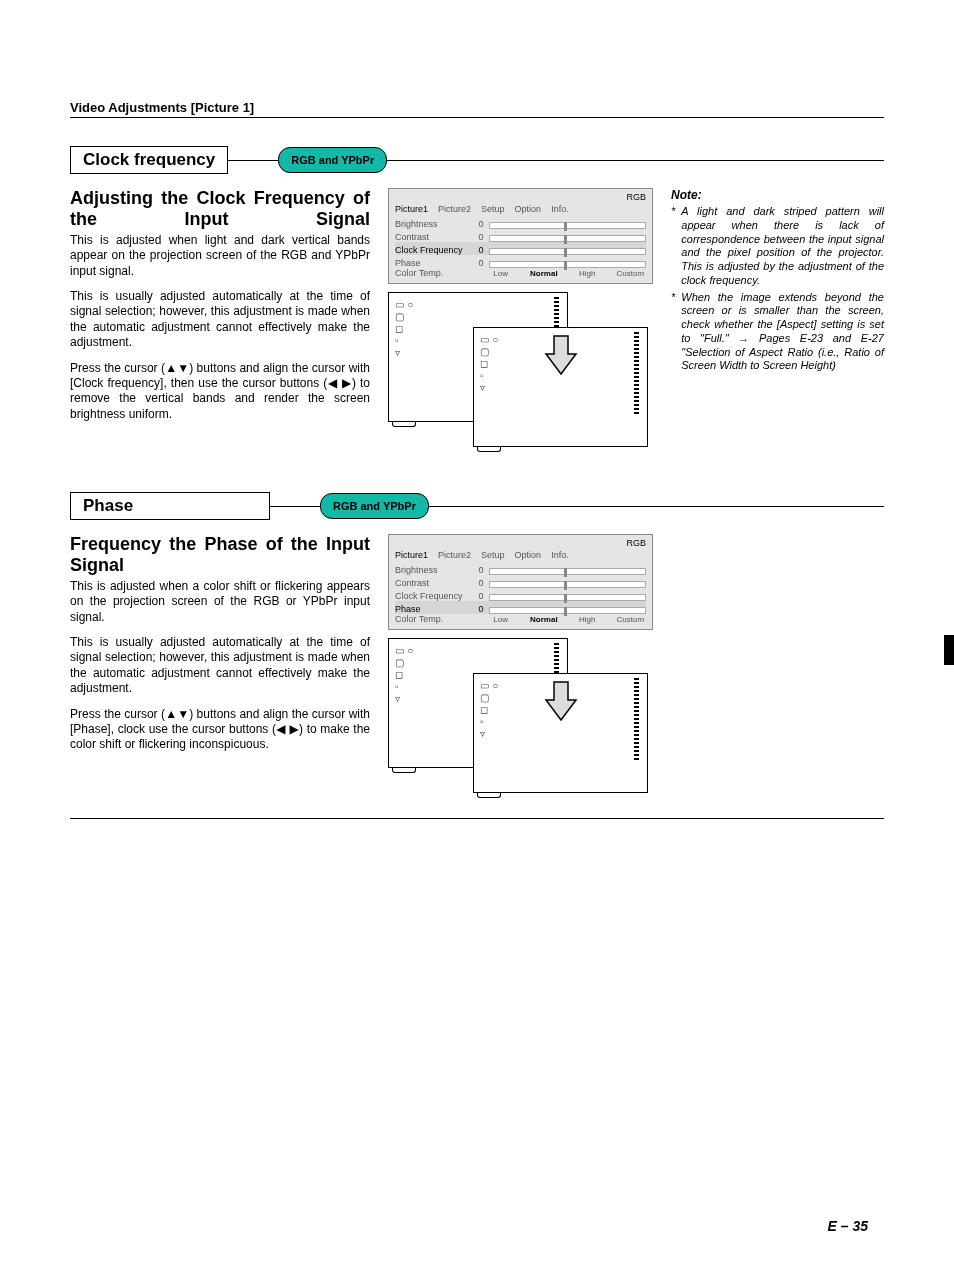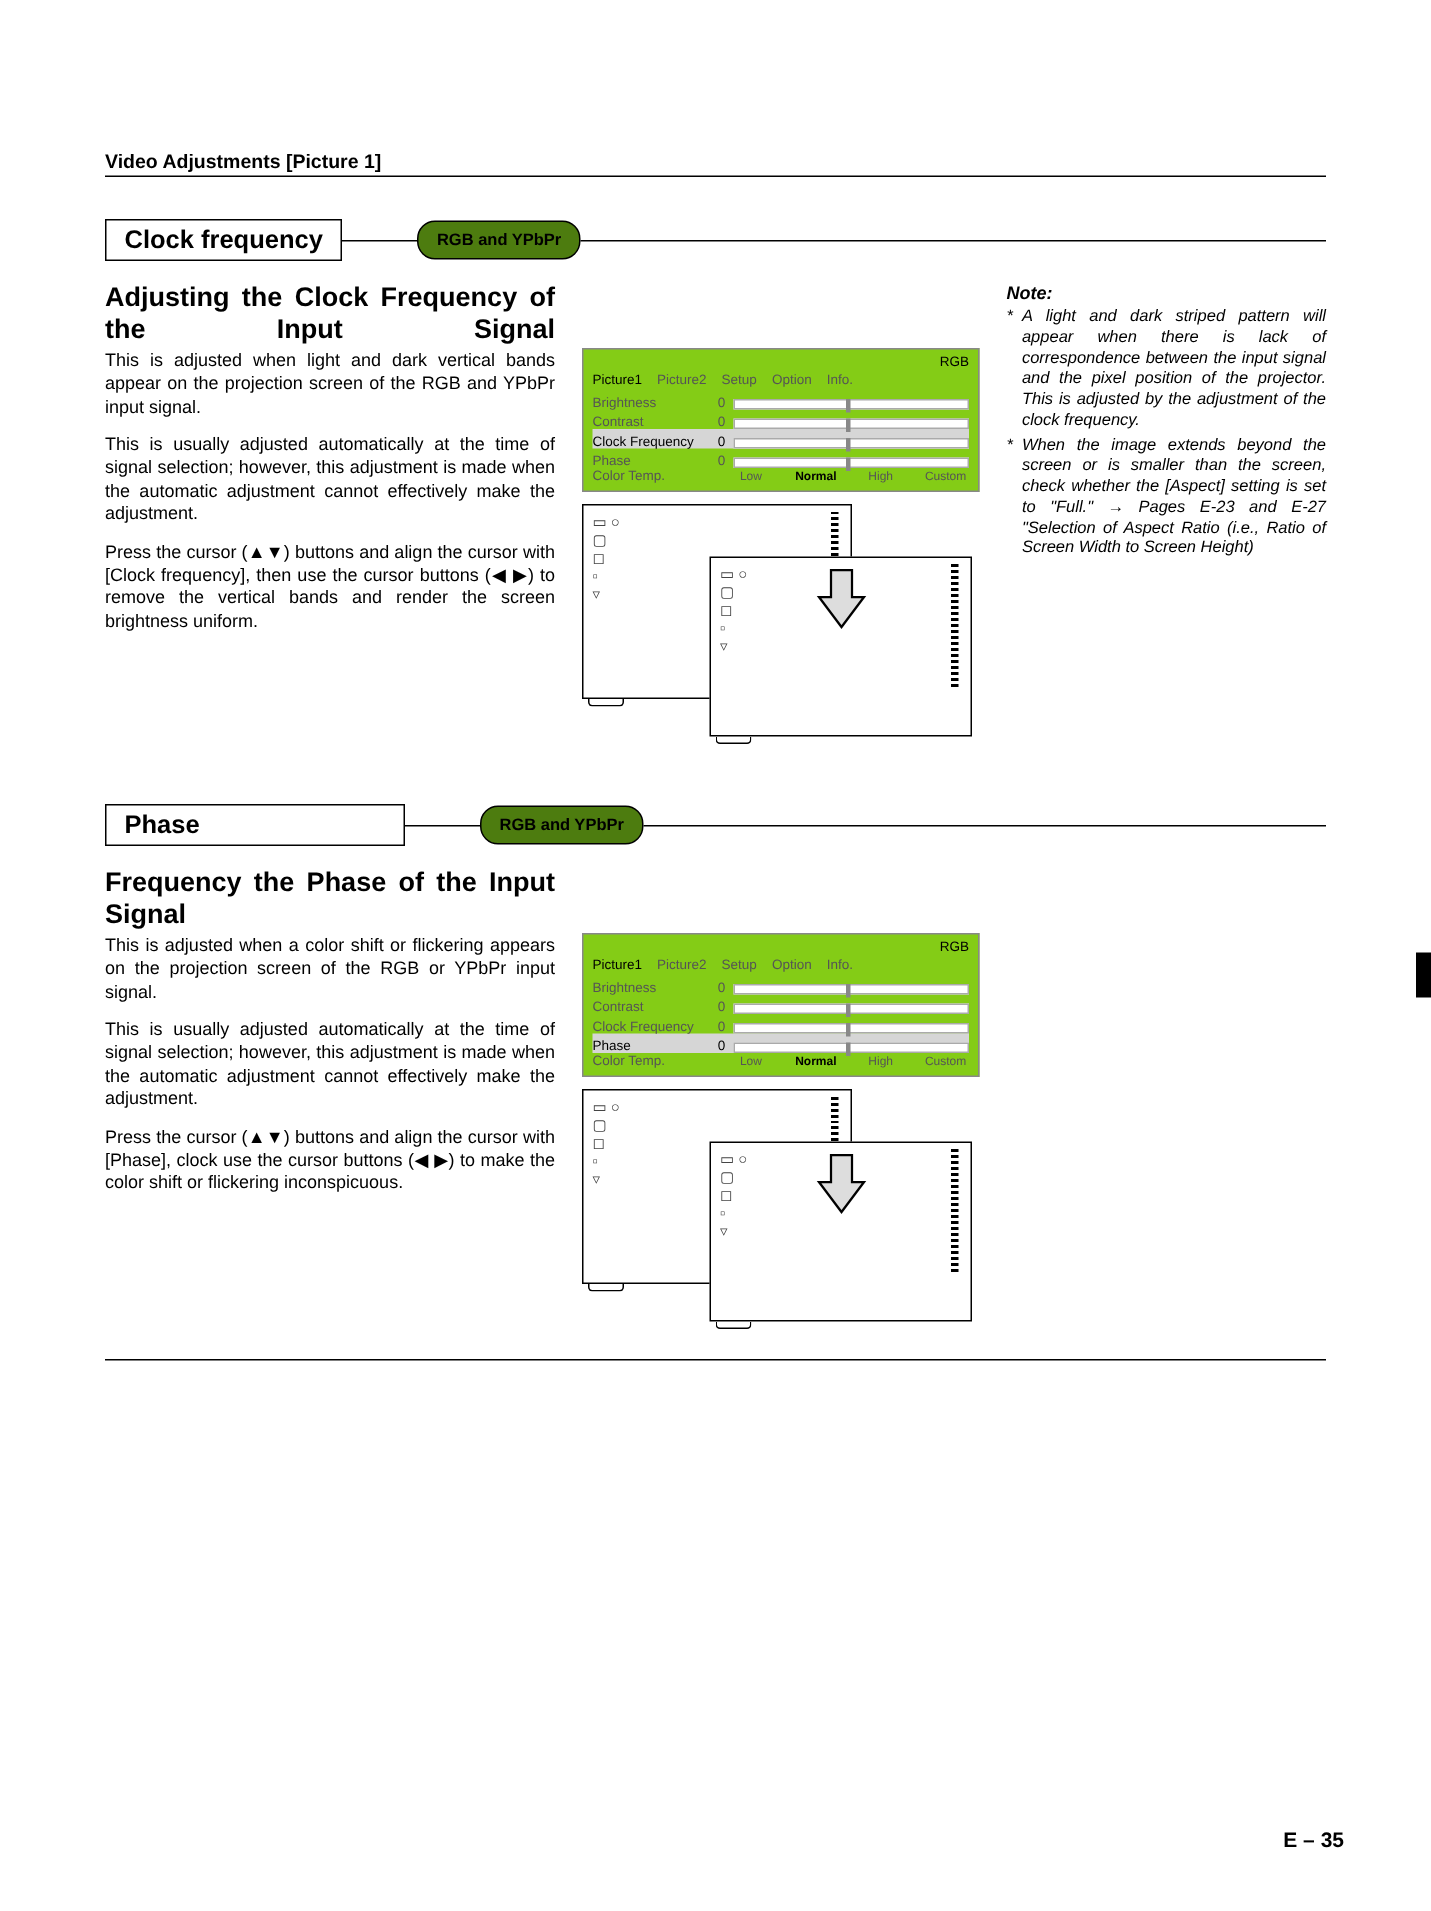--- a/index.html
+++ b/index.html
@@ -47,21 +47,21 @@
     height: 0;
     border-top: 1px solid #000;
     flex: 0 0 50px;
   }
   .signal-badge {
     border: 1.5px solid #000;
     border-radius: 12px;
     padding: 6px 12px;
     font-weight: bold;
     font-size: 11px;
-    background: #4d7c0f;
+    background: #14b8a6;
   }
   .title-rule-remaining {
     flex: 1;
     border-top: 1px solid #000;
   }
   .three-col {
     display: flex;
     gap: 18px;
   }
   .col-left { flex: 0 0 300px; text-align: justify; }
@@ -73,26 +73,25 @@
     margin-bottom: 3px;
     text-align: justify;
     text-align-last: justify;
   }
   .subhead.left-last { text-align-last: left; }
   .body-text { font-size: 12px; line-height: 1.28; margin-bottom: 10px; }
   .arrows { font-family: inherit; }
   
   .menu-box {
     border: 1px solid #888;
-    background: #84cc16;
+    background: #e5e5e5;
     font-size: 9px;
     color: #555;
     padding: 3px 6px 5px 6px;
     margin-bottom: 8px;
-    margin-top: 44px;
   }
   .menu-top { text-align: right; font-size: 9px; color: #000; margin-bottom: 2px; }
   .menu-tabs { display: flex; gap: 10px; margin-bottom: 2px; }
   .menu-tabs span.active { color: #000; }
   .menu-row { display: flex; align-items: flex-end; height: 13px; gap: 3px; }
   .menu-row.highlight { background: #d6d6d6; }
   .menu-label { width: 78px; }
   .menu-val { width: 10px; text-align: center; }
   .menu-slider {
     flex: 1;
@@ -162,22 +161,23 @@
   
   .note-head { font-style: italic; font-weight: bold; font-size: 12px; margin-bottom: 3px; }
   .note-list { font-style: italic; font-size: 11px; line-height: 1.25; text-align: justify; }
   .note-item { display: flex; gap: 6px; margin-bottom: 3px; }
   .note-star { flex: 0 0 auto; }
   .note-text { flex: 1; }
   .section-divider { border-top: 1px solid #000; margin-top: 20px; }
   .page-num {
     position: absolute;
     bottom: 40px;
-    right: 58px;
-    font-weight: bold;
+    right: 86px;
+    font-weight: bold;
+    font-style: italic;
     font-size: 14px;
   }
 </style>
 </head>
 <body>
 
 <div class="black-tab"></div>
 
 <div class="chapter-head">Video Adjustments [Picture 1]</div>
 

